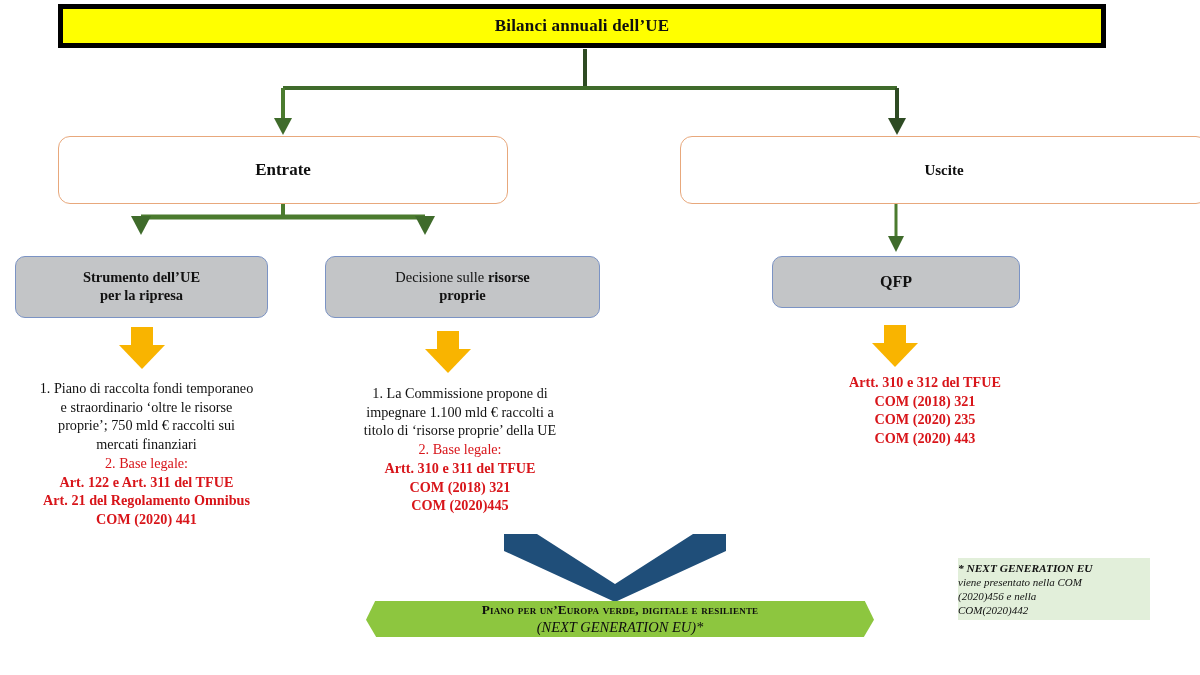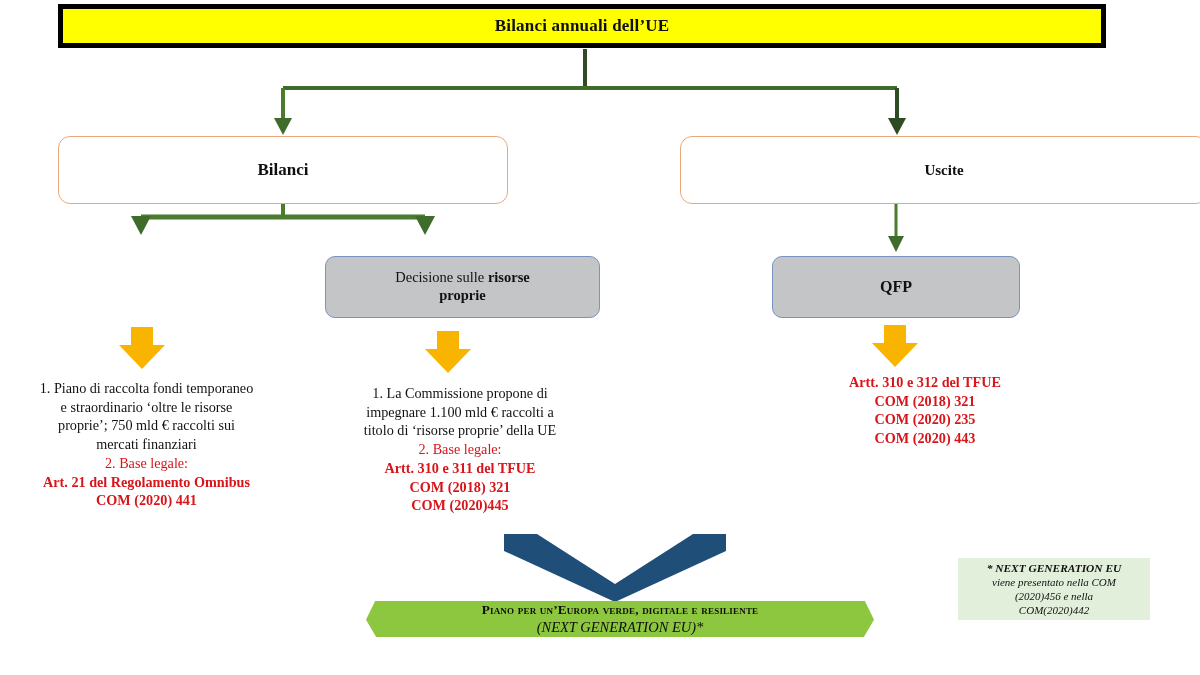--- a/index.html
+++ b/index.html
@@ -31,21 +31,21 @@
   
   .box-gray{
     background:#C3C5C7;border:1px solid #7B93C4;border-radius:10px;
     display:flex;flex-direction:column;align-items:center;justify-content:center;
     color:#111;line-height:1.22;text-align:center;
   }
   #box-strumento{left:15px;top:256px;width:253px;height:62px;font-size:14.5px;font-weight:bold;}
   #box-decisione{left:325px;top:256px;width:275px;height:62px;font-size:14.5px;}
   #box-decisione .ln2{font-weight:bold;}
   #box-decisione .b{font-weight:bold;}
-  #box-qfp{left:772px;top:256px;width:248px;height:62px;font-size:16px;font-weight:bold;}
+  #box-qfp{left:772px;top:256px;width:248px;height:52px;font-size:16px;font-weight:bold;}
 
   
   .txtblock{text-align:center;line-height:1.32;color:#111;}
   .txtblock .red{color:#D8151A;}
   .txtblock .redb{color:#D8151A;font-weight:bold;}
   #text-left{left:4px;top:379px;width:285px;font-size:14.2px;}
   #text-mid{left:325px;top:384px;width:270px;font-size:14.2px;}
   #text-right{left:800px;top:373px;width:250px;font-size:14.2px;}
 
   
@@ -74,21 +74,21 @@
     display:flex;flex-direction:column;align-items:center;justify-content:center;
     color:#0e0e0e;line-height:1.25;text-align:center;
   }
   .banner-green .l1{font-weight:bold;font-size:13.2px;font-variant:small-caps;letter-spacing:.2px;}
   .banner-green .l2{font-style:italic;font-size:14.5px;}
 
   
   .footnote{
     left:958px;top:558px;width:192px;height:62px;
     background:#E2EFDA;
-    display:flex;flex-direction:column;align-items:center;justify-content:center;
+    display:flex;flex-direction:column;align-items:flex-start;justify-content:center;
     font-style:italic;line-height:1.28;text-align:center;color:#111;font-size:11px;
   }
   .footnote .fl1{font-weight:bold;font-size:11.4px;}
 </style>
 </head>
 <body>
 
 <div class="stage">
 
   <svg class="abs connectors" viewBox="0 0 1200 675" xmlns="http://www.w3.org/2000/svg">
@@ -112,26 +112,30 @@
 
     <path d="M896,204 L896,240" stroke="#4B7B2E" stroke-width="3" fill="none"></path>
     <polygon points="888,236 904,236 896,252" fill="#3F6B2B"></polygon>
   </svg>
 
   <div class="abs banner-top">
     <span>Bilanci annuali dell’UE</span>
   </div>
 
   <div class="abs box-white" id="box-entrate">
-    <span>Bilanci</span>
+    <span>Entrate</span>
   </div>
   <div class="abs box-white" id="box-uscite">
     <span>Uscite</span>
   </div>
 
+  <div class="abs box-gray" id="box-strumento">
+    <span>Strumento dell’UE</span>
+    <span>per la ripresa</span>
+  </div>
 
   <div class="abs box-gray" id="box-decisione">
     <span>
       <span>Decisione sulle </span><span class="b">risorse</span>
     </span>
     <span class="ln2">proprie</span>
   </div>
 
   <div class="abs box-gray" id="box-qfp">
     <span>QFP</span>
@@ -149,20 +153,21 @@
     <div class="shaft"></div>
     <div class="head"></div>
   </div>
 
   <div class="abs txtblock" id="text-left">
     <div>1. Piano di raccolta fondi temporaneo</div>
     <div>e straordinario ‘oltre le risorse</div>
     <div>proprie’; 750 mld € raccolti sui</div>
     <div>mercati finanziari</div>
     <div class="red">2. Base legale:</div>
+    <div class="redb">Art. 122 e Art. 311 del TFUE</div>
     <div class="redb">Art. 21 del Regolamento Omnibus</div>
     <div class="redb">COM (2020) 441</div>
   </div>
 
   <div class="abs txtblock" id="text-mid">
     <div>1. La Commissione propone di</div>
     <div>impegnare 1.100 mld € raccolti a</div>
     <div>titolo di ‘risorse proprie’ della UE</div>
     <div class="red">2. Base legale:</div>
     <div class="redb">Artt. 310 e 311 del TFUE</div>

